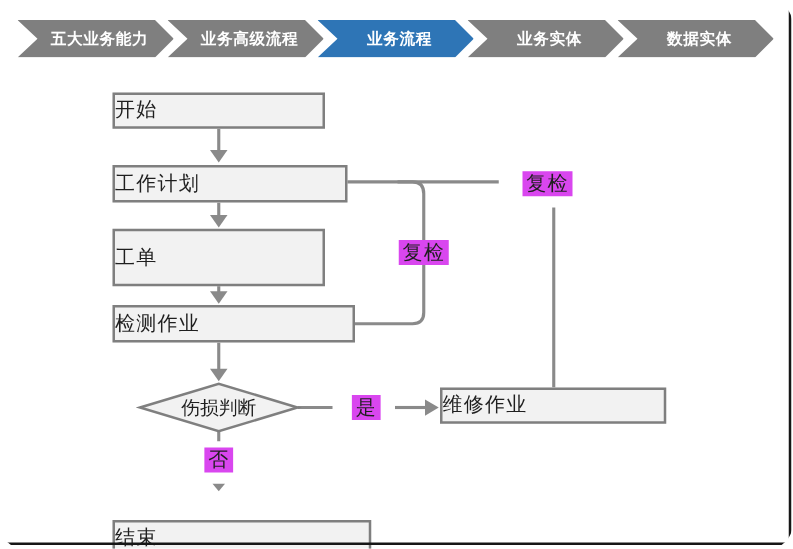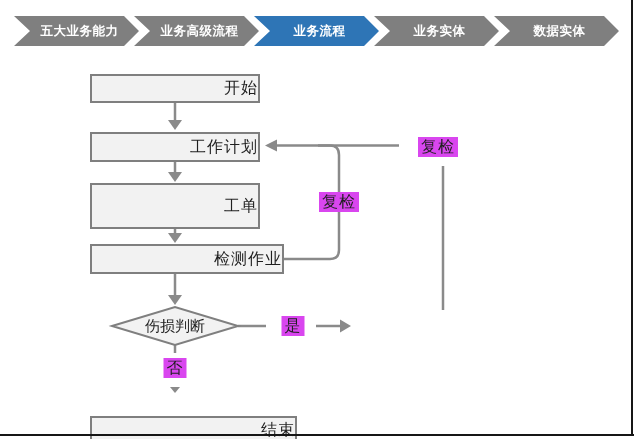--- a/index.html
+++ b/index.html
@@ -7,38 +7,38 @@
     --chev-blue:#2e75b6;
     --node-fill:#f2f2f2;
     --node-border:#7f7f7f;
     --conn:#8a8a8a;
     --ink:#1f1f1f;
     --edge:#161616;
   }
   html,body{margin:0;padding:0;background:#fff;}
   .page{
     position:relative;width:634px;height:439px;background:#ffffff;
-    overflow:hidden;font-family:"DejaVu Sans",sans-serif;
+    overflow:hidden;font-family:"DejaVu Sans",sans-serif;border-radius:19px;
   }
   
   .chev{
     position:absolute;top:16px;height:30px;width:125px;
     background:var(--chev-gray);
     clip-path:polygon(0 0,110px 0,125px 50%,110px 100%,0 100%,16px 50%);
     display:flex;align-items:center;justify-content:center;
     box-sizing:border-box;padding-left:6px;
     color:#fff;font-weight:bold;font-size:12.5px;letter-spacing:.5px;
     cursor:pointer;
   }
   .chev.active{background:var(--chev-blue);}
   
   .node{
     position:absolute;box-sizing:border-box;
     background:var(--node-fill);border:2px solid var(--node-border);
-    display:flex;align-items:center;justify-content:flex-end;
+    display:flex;align-items:center;justify-content:flex-start;
     font-size:16px;color:var(--ink);letter-spacing:1px;
   }
   
   svg.connectors{position:absolute;left:0;top:0;pointer-events:none;}
   .conn{stroke:var(--conn);stroke-width:2.5;fill:none;}
   .head{fill:var(--conn);stroke:none;}
   .diamond{fill:var(--node-fill);stroke:var(--node-border);stroke-width:2;}
   
   .elabel{
     position:absolute;transform:translate(-50%,-50%);
@@ -104,28 +104,31 @@
     <path class="conn" d="M262 259 L330 259 Q339 259 339 250 L339 155 Q339 145.5 330 145.5 L318 145.5"></path>
 
     <path class="conn" d="M443 166 L443 310"></path>
 
     <polygon class="diamond" points="112,326 175,307 238,326 175,345"></polygon>
   </svg>
 
   <div class="node" style="left:90px;top:74px;width:170px;height:29px">
     <span>开始</span>
   </div>
-  <div class="node" style="left:90px;top:132px;width:170px;height:30px">
+  <div class="node" style="left:90px;top:132px;width:188px;height:30px">
     <span>工作计划</span>
   </div>
   <div class="node" style="left:90px;top:183px;width:170px;height:46px">
     <span>工单</span>
   </div>
   <div class="node" style="left:90px;top:244px;width:194px;height:30px">
     <span>检测作业</span>
+  </div>
+  <div class="node" style="left:352px;top:310px;width:181px;height:29px">
+    <span>维修作业</span>
   </div>
   <div class="node" style="left:90px;top:416px;width:207px;height:28px">
     <span>结束</span>
   </div>
 
   <div class="dlabel" style="left:175px;top:326px">伤损判断</div>
 
   <div class="elabel" style="left:339px;top:202px">复检</div>
   <div class="elabel" style="left:438px;top:147px">复检</div>
   <div class="elabel" style="left:293px;top:326px">是</div>

